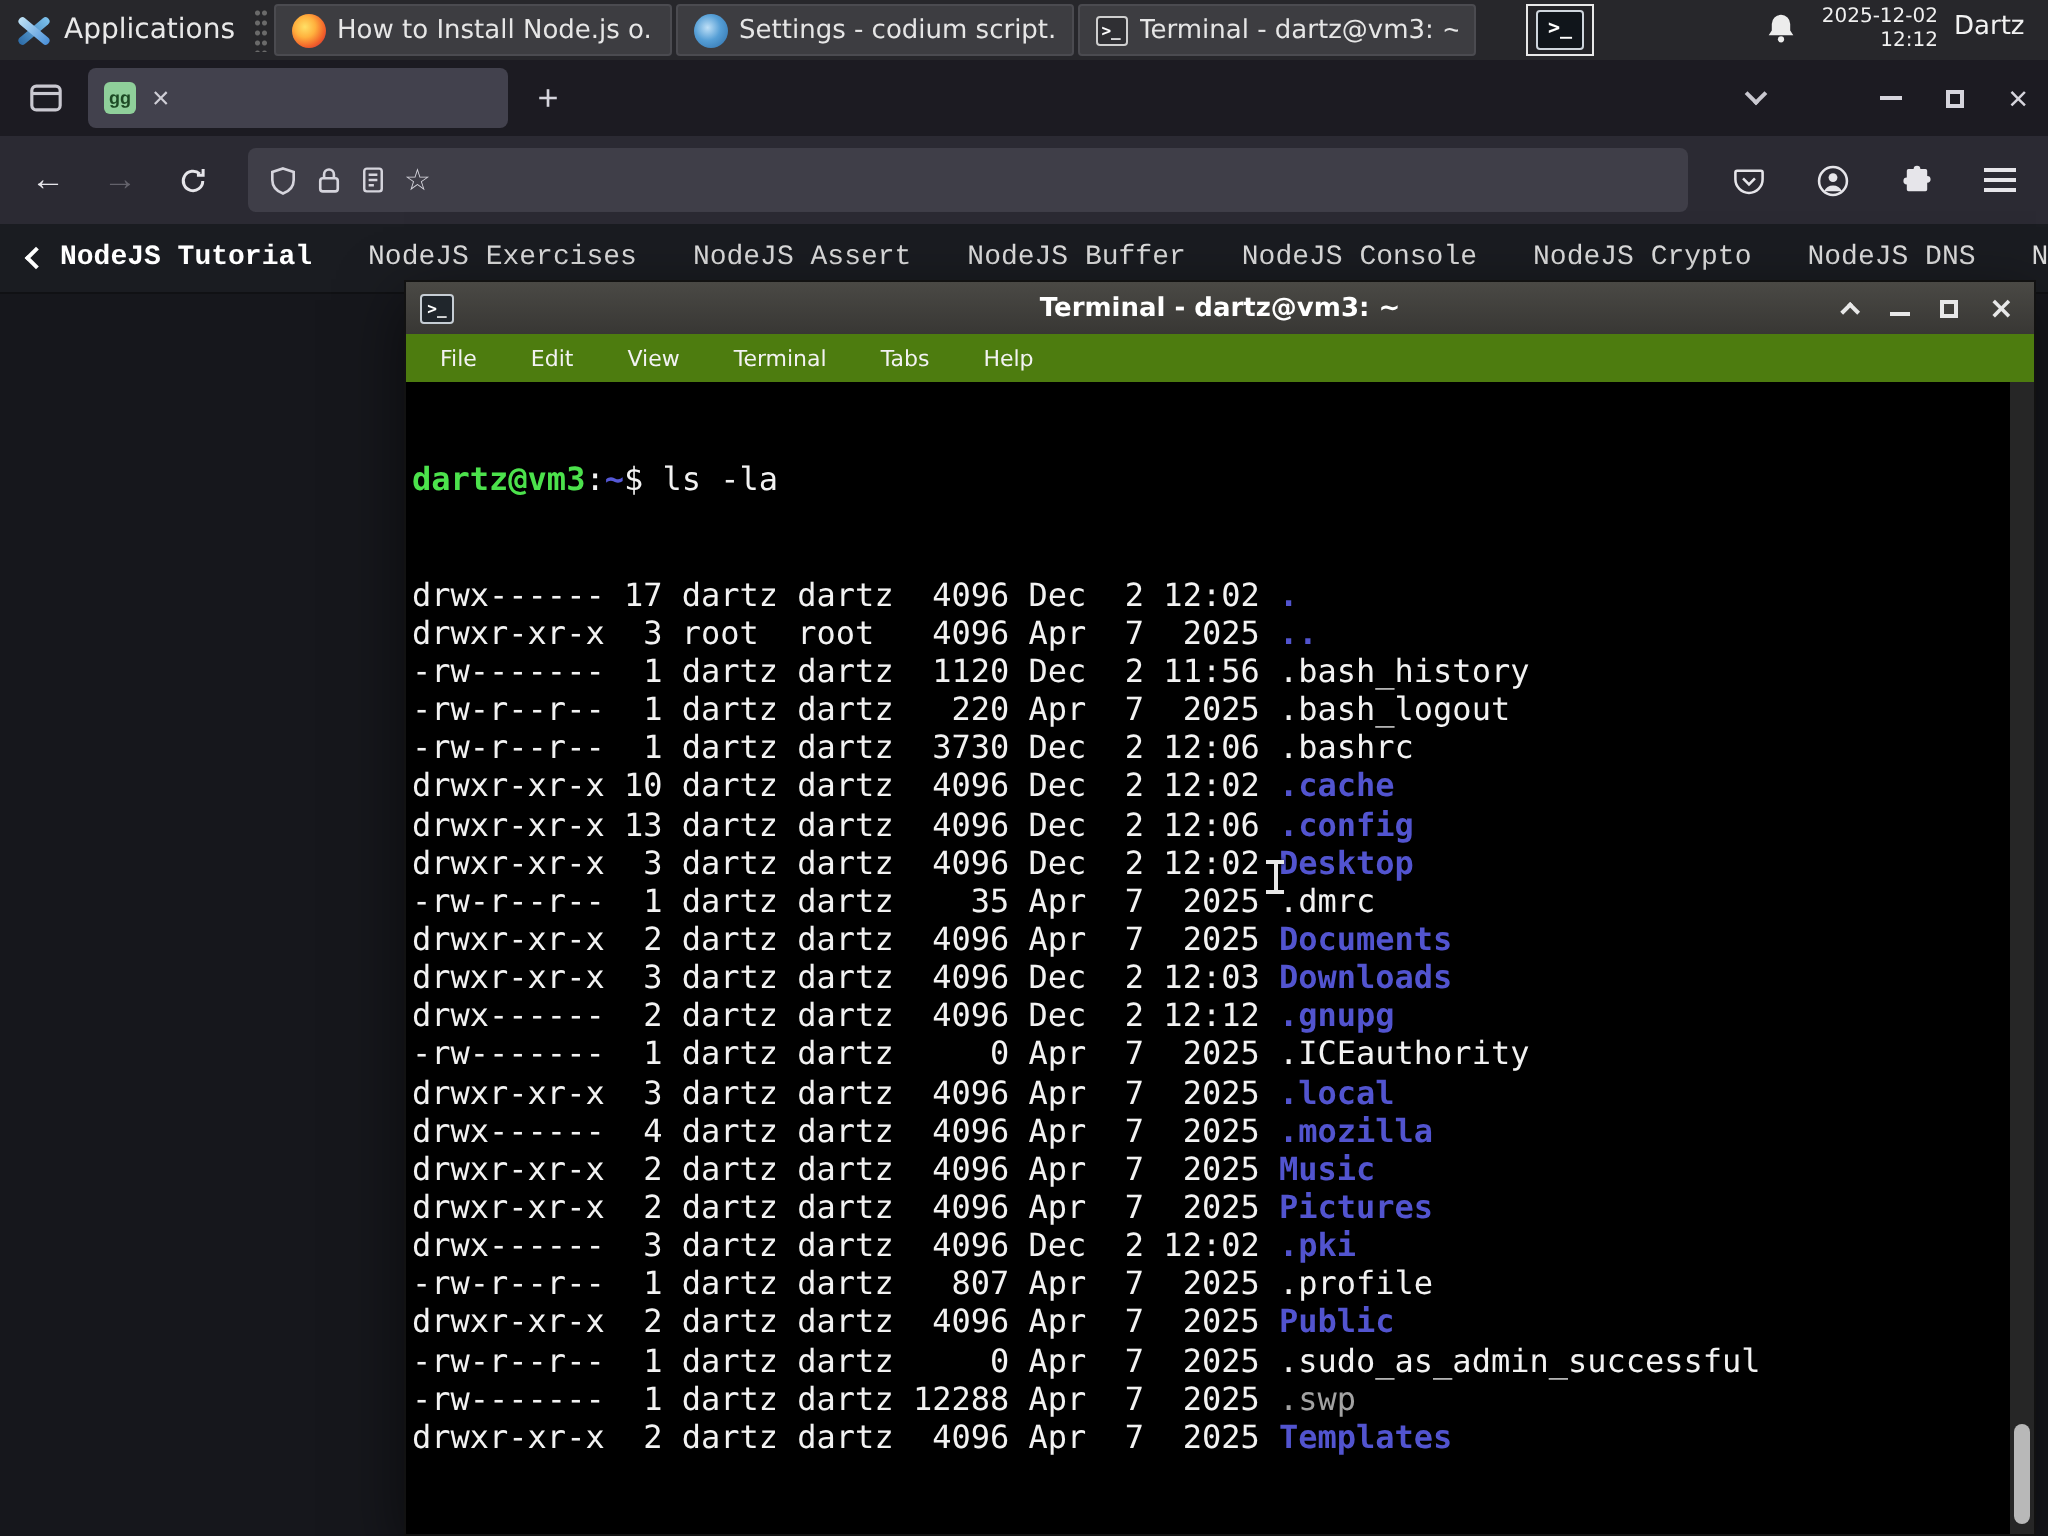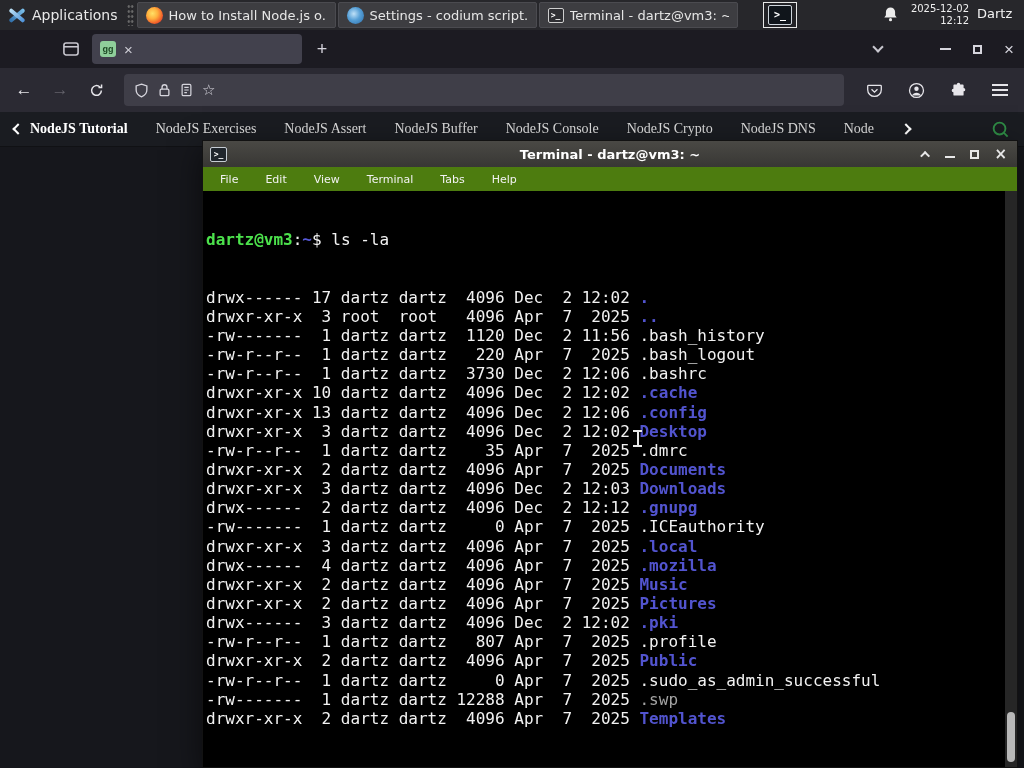--- a/index.html
+++ b/index.html
@@ -26,21 +26,21 @@
     background:radial-gradient(circle at 40% 40%, #bfe0f7 0%, #569fd6 45%, #2b6ca8 100%); }
   .ic-terminal { width:16px; height:15px; background:#2f2f33; border:1px solid #cfcfcf; border-radius:2px; color:#fff; font:bold 8px/13px "DejaVu Sans Mono",monospace; text-align:center; }
   .tray-term { position:absolute; left:763px; top:2px; width:34px; height:26px; border:1px solid #e8e8e8; display:flex; align-items:center; justify-content:center; background:#232327; }
   .tray-term .inner { width:24px; height:20px; background:#10151b; border:1px solid #cfd6dd; border-radius:2px; color:#fff; font:bold 10px/18px "DejaVu Sans Mono",monospace; text-align:center; }
   .bell { position:absolute; left:882px; top:6px; }
   .clock { position:absolute; left:903px; top:3px; width:66px; text-align:right; color:#f0f0f0; font-size:10px; line-height:12px; }
   .panel-user { position:absolute; left:977px; top:6px; color:#f2f2f2; font-size:13px; }
 
   
   .firefox { position:absolute; left:0; top:30px; width:1024px; height:738px; background:#16171c; }
-  .tabbar { height:38px; background:#1c1b22; display:flex; align-items:center; position:relative; font-family:"Liberation Sans",sans-serif;padding-left:48px; }
+  .tabbar { height:38px; background:#1c1b22; display:flex; align-items:center; position:relative; font-family:"Liberation Sans",sans-serif; }
   .ffview { width:30px; height:28px; margin-left:8px; display:flex; align-items:center; justify-content:center; border-radius:4px; }
   .tab { position:relative; display:flex; align-items:center; gap:8px; width:210px; height:30px; margin-left:6px; padding:0 8px; background:#42414d; border-radius:4px; color:#fbfbfe; font-size:12.5px; }
   .tab .t-title { flex:1; white-space:nowrap; overflow:hidden; -webkit-mask-image:linear-gradient(90deg,#000 80%,transparent); mask-image:linear-gradient(90deg,#000 80%,transparent); }
   .tab .t-close { font-size:15px; color:#cfced6; }
   .favicon { width:16px; height:16px; border-radius:3px; background:#8fcf9a; color:#1d4a24; font:bold 9px/16px "Liberation Sans",sans-serif; text-align:center; flex:0 0 auto; }
   .newtab { width:28px; height:28px; margin-left:6px; color:#d6d5dd; font-size:18px; display:flex; align-items:center; justify-content:center; border-radius:4px; }
   .tabbar-right { position:absolute; right:10px; top:0; height:38px; display:flex; align-items:center; gap:22px; }
   .chev { width:8px; height:8px; border-right:2px solid #c9c8d0; border-bottom:2px solid #c9c8d0; transform:rotate(45deg); margin-top:-4px; }
   .wc-min { width:11px; height:2px; background:#d6d5dd; }
   .wc-max { width:9px; height:9px; border:2px solid #d6d5dd; }
@@ -51,21 +51,21 @@
   .nav-ic.disabled { color:#63626b; }
   .urlbar { flex:1; height:32px; margin:0 8px; background:#3f3e48; border-radius:4px; display:flex; align-items:center; padding:0 10px; gap:9px; }
   .url-text { flex:1; font-size:13.5px; color:#9d9ca6; white-space:nowrap; overflow:hidden; }
   .url-text .domain { color:#fbfbfe; }
   .star { color:#d6d5dd; font-size:15px; }
   .tb-right { display:flex; align-items:center; gap:10px; margin-left:2px; }
   .hamburger { width:16px; height:12px; border-top:2px solid #e6e5ea; border-bottom:2px solid #e6e5ea; position:relative; }
   .hamburger::after { content:""; position:absolute; left:0; top:3px; width:16px; height:2px; background:#e6e5ea; }
 
   
-  .pagenav { height:35px; background:#1a1c21; border-bottom:1px solid #101114; display:flex; align-items:center; padding:12px 14px; gap:28px; font-family:Liberation Serif, serif; color:#e3e3e3; font-size:14px; white-space:nowrap; overflow:hidden; }
+  .pagenav { height:35px; background:#1a1c21; border-bottom:1px solid #101114; display:flex; align-items:center; padding:12px 14px; gap:28px; font-family:Liberation Mono, monospace; color:#e3e3e3; font-size:14px; white-space:nowrap; overflow:hidden; }
   .pn-first { display:flex; align-items:center; gap:8px; color:#ffffff; font-weight:bold; }
   .pn-chev { width:8px; height:8px; border-left:2.5px solid #fff; border-bottom:2.5px solid #fff; transform:rotate(45deg); }
   .pn-chev.right { transform:rotate(225deg); }
   .pn-item { color:#dcdcdc; }
   .pn-end { margin-left:auto; display:flex; align-items:center; gap:22px; }
   .pagebody { height:658px; background:#16171c; }
 
   
   .terminal { position:absolute; left:202px; top:140px; width:816px; height:628px; border:1px solid #121212; box-shadow:0 10px 30px rgba(0,0,0,.55); z-index:20; }
   .t-titlebar { height:26px; background:linear-gradient(180deg,#4a4945,#383734); display:flex; align-items:center; position:relative; }

